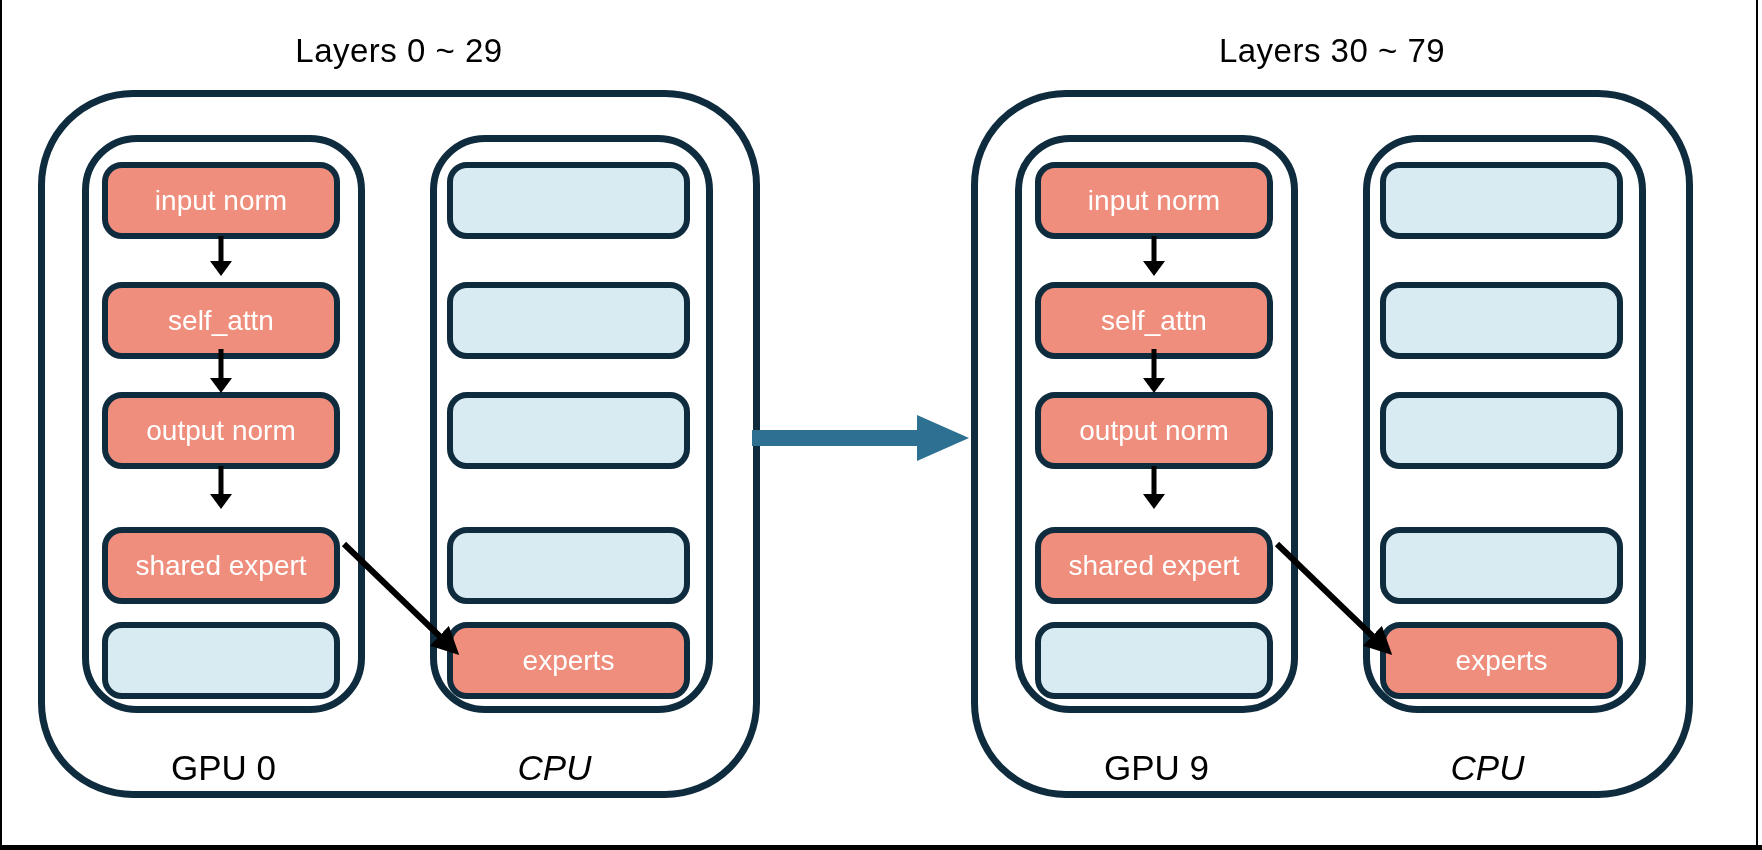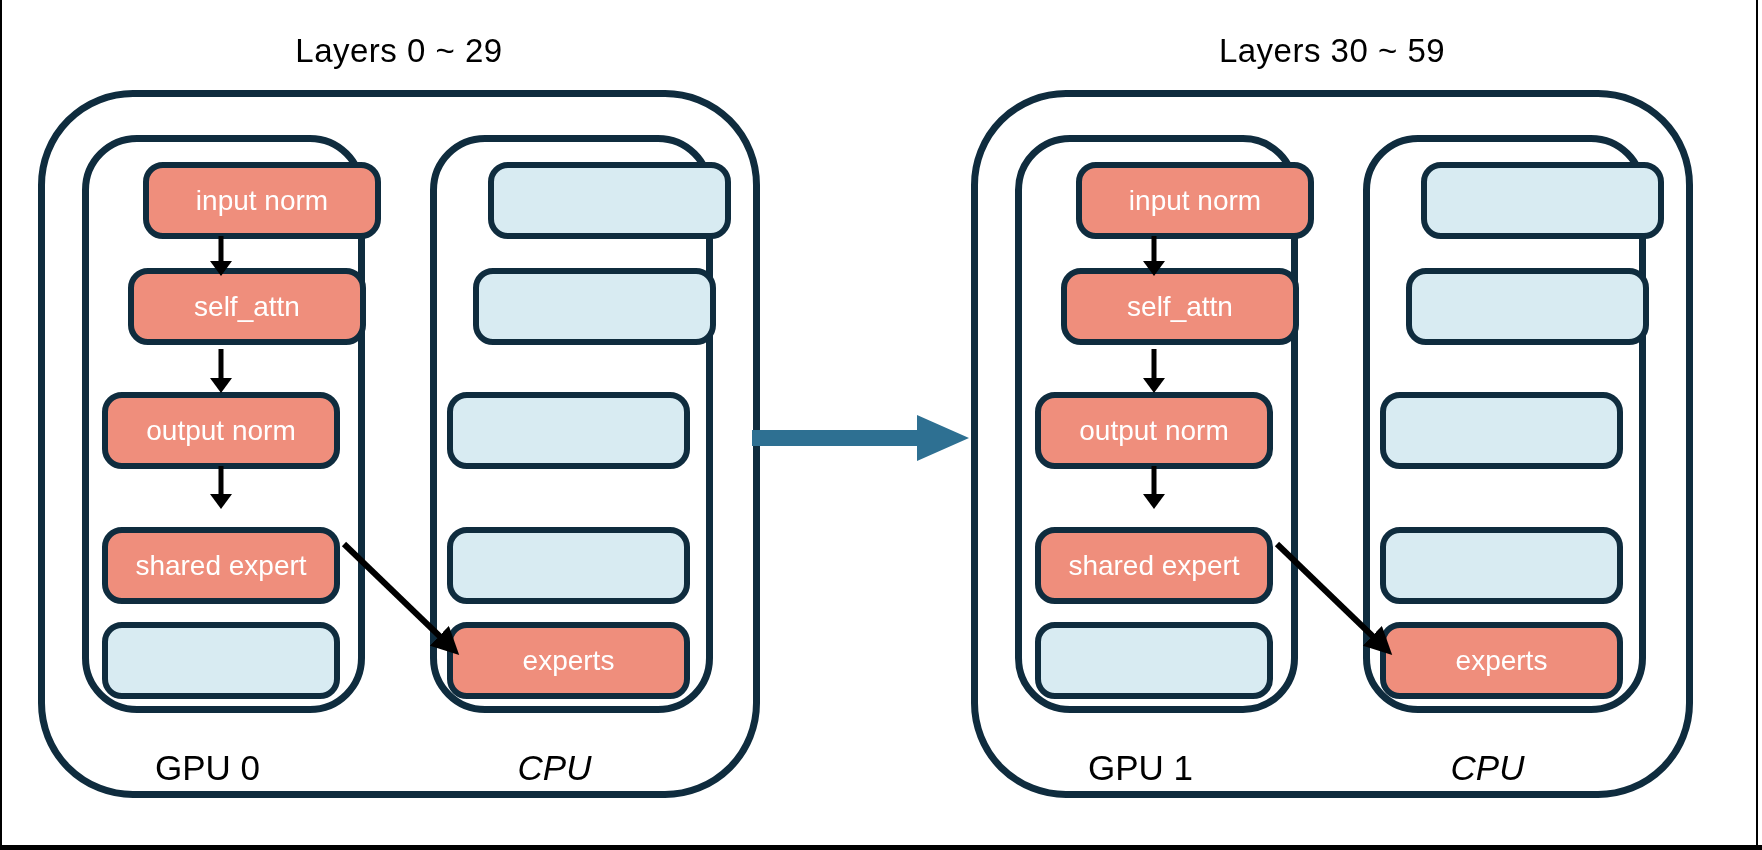--- a/index.html
+++ b/index.html
@@ -34,27 +34,27 @@
   .module{
     position:absolute;height:77px;box-sizing:border-box;
     border:6px solid #0f2c3e;border-radius:20px;
     display:flex;align-items:center;justify-content:center;
     color:#ffffff;font-size:28px;
   }
   .gpu-mod{left:64px;width:238px;}
   .cpu-mod{left:409px;width:243px;}
   .salmon{background:#ef8e7c;}
   .blue{background:#d8ebf2;}
-  .row-0{top:162px;margin-left:41px;} .row-1{top:268px;margin-left:26px;} .row-2{top:392px;} .row-3{top:527px;} .row-4{top:622px;}
+  .row-0{top:162px;} .row-1{top:282px;} .row-2{top:392px;} .row-3{top:527px;} .row-4{top:622px;}
 
   .col-label{
     position:absolute;top:748px;width:283px;text-align:center;
     font-size:35px;color:#000;
   }
-  .gpu-label{left:28px;}
+  .gpu-label{left:44px;}
   .cpu-label{left:375px;font-style:italic;}
 
   
   .varrow{position:absolute;left:170px;width:26px;}
   .varrow-0{top:236px;height:40px;}
   .varrow-1{top:349px;height:44px;}
   .varrow-2{top:466px;height:43px;}
   .varrow .shaft{
     position:absolute;left:50%;transform:translateX(-50%);top:0;
     width:5px;height:calc(100% - 14px);background:#000;
@@ -139,21 +139,21 @@
 
     <div class="col-label gpu-label">GPU 0</div>
     <div class="col-label cpu-label">CPU</div>
   </div>
 
   <svg class="transfer-svg" width="218" height="56">
     <polygon points="0,20 165,20 165,5 217,28 165,51 165,36 0,36" fill="#2e7092"></polygon>
   </svg>
 
   <div class="group group-right">
-    <div class="group-title">Layers 30 ~ 59</div>
+    <div class="group-title">Layers 30 ~ 79</div>
     <div class="outer-box"></div>
     <div class="col col-gpu"></div>
     <div class="col col-cpu"></div>
 
     <div class="module gpu-mod salmon row-0">
       <span>input norm</span>
     </div>
     <div class="module gpu-mod salmon row-1">
       <span>self_attn</span>
     </div>
@@ -198,20 +198,20 @@
 
     <svg class="diag-svg" width="145" height="142">
       <defs>
         <marker id="ahR" markerWidth="4.6" markerHeight="4.6" refX="3.4" refY="2.3" orient="auto">
           <path d="M0,0 L4.6,2.3 L0,4.6 z" fill="#000"></path>
         </marker>
       </defs>
       <line x1="8" y1="16" x2="118" y2="122" stroke="#000" stroke-width="6" marker-end="url(#ahR)"></line>
     </svg>
 
-    <div class="col-label gpu-label">GPU 1</div>
+    <div class="col-label gpu-label">GPU 9</div>
     <div class="col-label cpu-label">CPU</div>
   </div>
 
   <div class="frame frame-left"></div>
   <div class="frame frame-right"></div>
   <div class="frame frame-bottom"></div>
 </div>
 
 </body></html>

